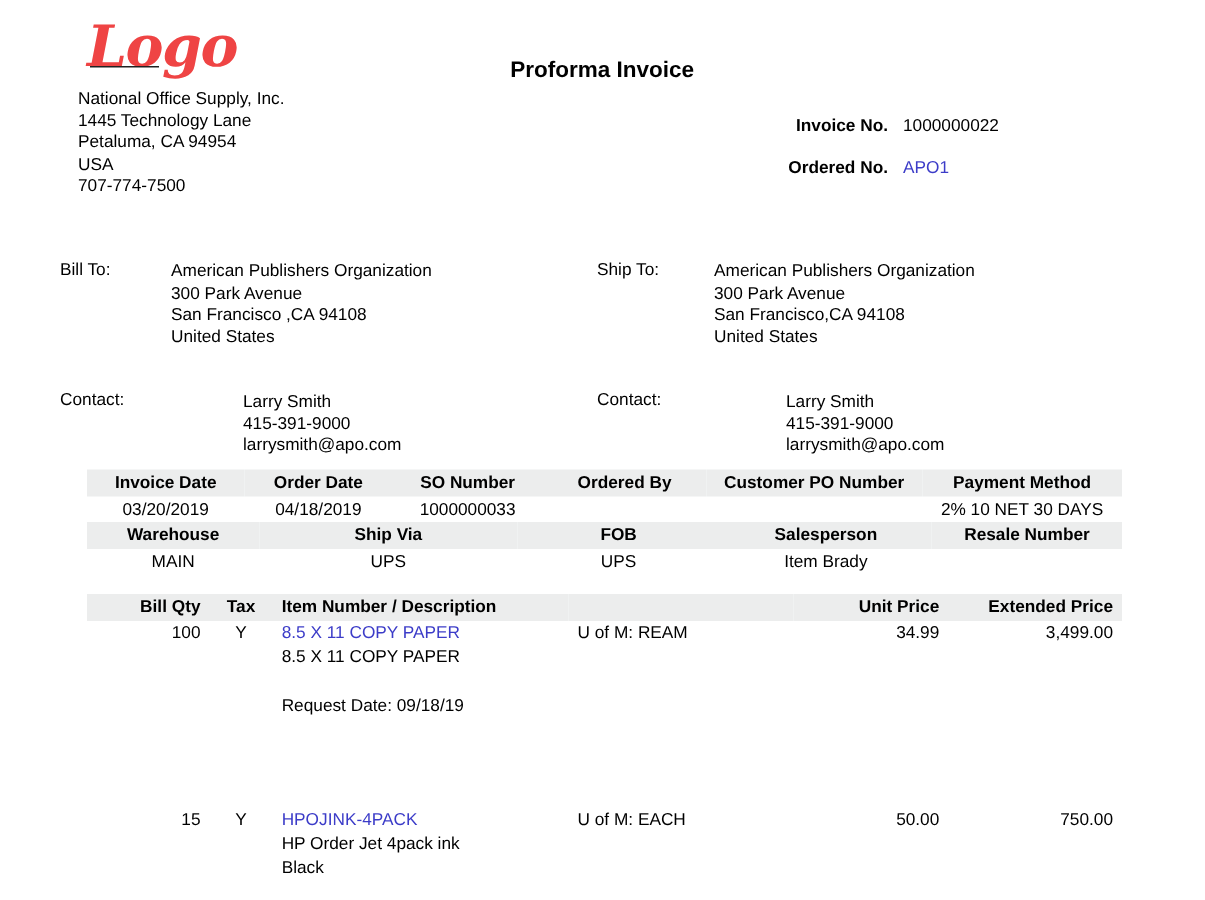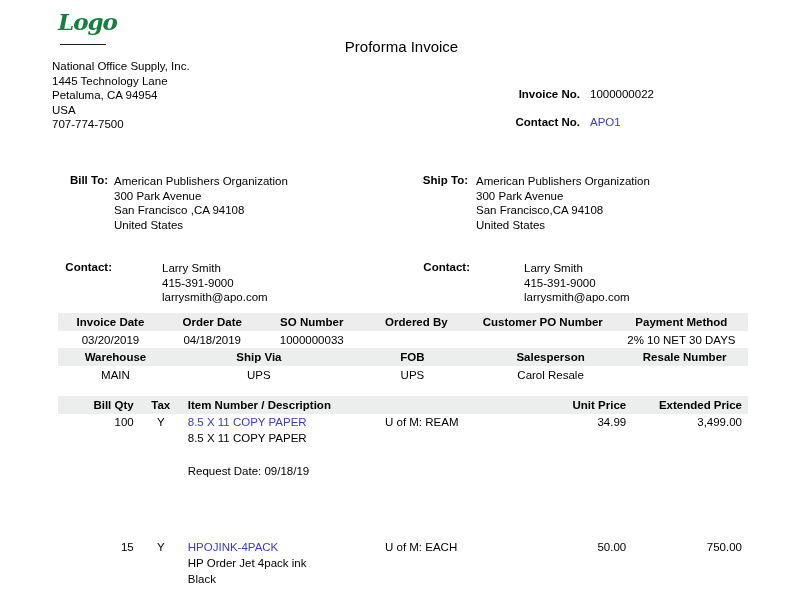--- a/index.html
+++ b/index.html
@@ -20,60 +20,59 @@
     position: relative;
     width: 803px;
     height: 600px;
   }
   
   .logo {
     position: absolute;
     left: 58px;
     top: 8px;
     font-family: "DejaVu Serif", serif;
-    font-size: 23px;
+    font-size: 38px;
     font-style: italic;
     font-weight: bold;
     letter-spacing: -1px;
-    color: #15803d;
+    color: #ef4444;
   }
   .logo-underline {
     position: absolute;
     left: 60px;
     top: 44px;
     width: 46px;
     height: 1px;
     background: #222222;
   }
   
   .doc-title {
     position: absolute;
     left: 0;
     top: 38px;
     width: 803px;
     text-align: center;
     font-size: 15px;
-    font-weight: normal;
+    font-weight: bold;
     color: #000000;
   }
   
   .company {
     position: absolute;
     left: 52px;
     top: 59px;
     line-height: 14.6px;
     font-size: 11.5px;
   }
   
   .meta {
     position: absolute;
     top: 78px;
-    left: 480px;
+    left: 492px;
     width: 245px;
-    margin-top: 10px;
   }
   .meta-row {
     position: relative;
     height: 28px;
   }
   .meta-label {
     position: absolute;
     right: 145px;
     top: 0;
     font-weight: bold;
@@ -86,23 +85,23 @@
     left: 110px;
     top: 0;
     font-size: 11.5px;
   }
   .meta-value.link {
     color: #3c3cc8;
   }
   
   .addr-label {
     position: absolute;
-    font-weight: bold;
-    font-size: 11.5px;
-    text-align: right;
+    font-weight: normal;
+    font-size: 11.5px;
+    text-align: left;
   }
   .addr-body {
     position: absolute;
     font-size: 11.5px;
     line-height: 14.6px;
   }
   .bill-label { left: 40px; top: 174px; width: 68px; }
   .bill-body  { left: 114px; top: 174px; }
   .ship-label { left: 398px; top: 174px; width: 70px; }
   .ship-body  { left: 476px; top: 174px; }
@@ -157,21 +156,21 @@
     <div>USA</div>
     <div>707-774-7500</div>
   </div>
 
   <div class="meta">
     <div class="meta-row">
       <span class="meta-label">Invoice No.</span>
       <span class="meta-value">1000000022</span>
     </div>
     <div class="meta-row">
-      <span class="meta-label">Contact No.</span>
+      <span class="meta-label">Ordered No.</span>
       <span class="meta-value link">APO1</span>
     </div>
   </div>
 
   <div class="addr-label bill-label">Bill To:</div>
   <div class="addr-body bill-body">
     <div>American Publishers Organization</div>
     <div>300 Park Avenue</div>
     <div>San Francisco ,CA 94108</div>
     <div>United States</div>
@@ -226,21 +225,21 @@
       <th class="c" style="width:110px">Warehouse</th>
       <th class="c" style="width:180px">Ship Via</th>
       <th class="c" style="width:140px">FOB</th>
       <th class="c" style="width:140px">Salesperson</th>
       <th class="c" style="width:120px">Resale Number</th>
     </tr>
     <tr>
       <td class="c">MAIN</td>
       <td class="c">UPS</td>
       <td class="c">UPS</td>
-      <td class="c">Carol Resale</td>
+      <td class="c">Item Brady</td>
       <td class="c"></td>
     </tr>
   </tbody>
     </table>
 
   <table class="tbl" id="lines-table">
     <tbody>
         <tr>
       <th class="r" style="width:80px">Bill Qty</th>
       <th class="c" style="width:34px">Tax</th>

